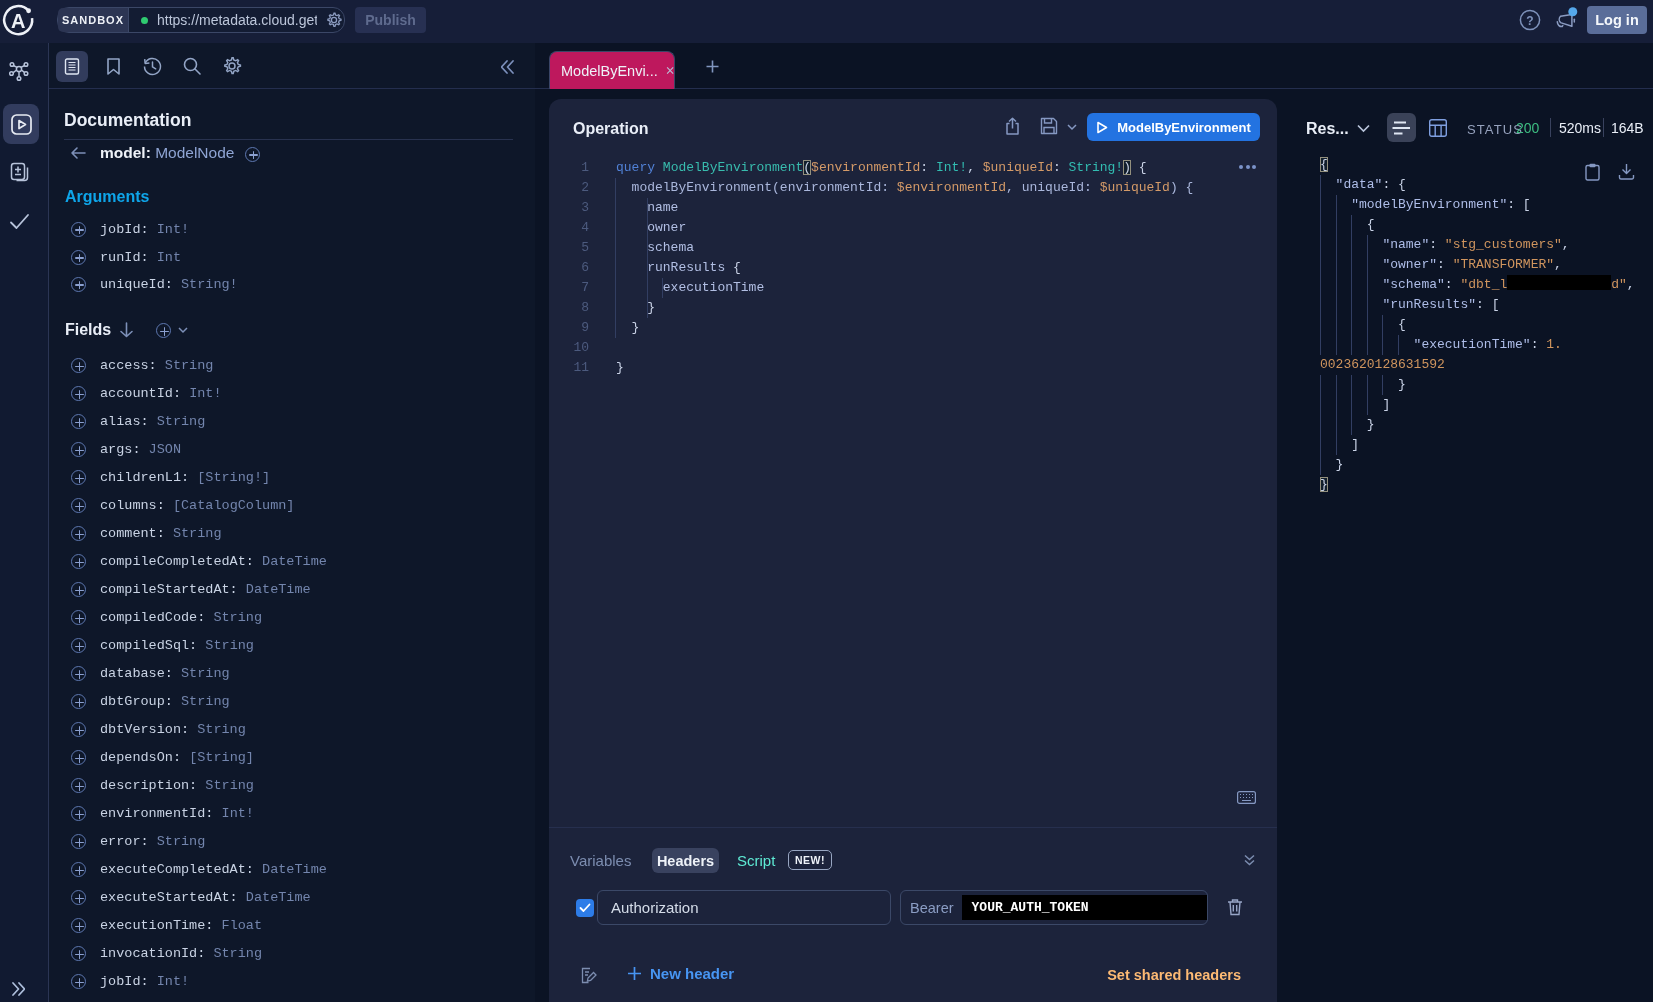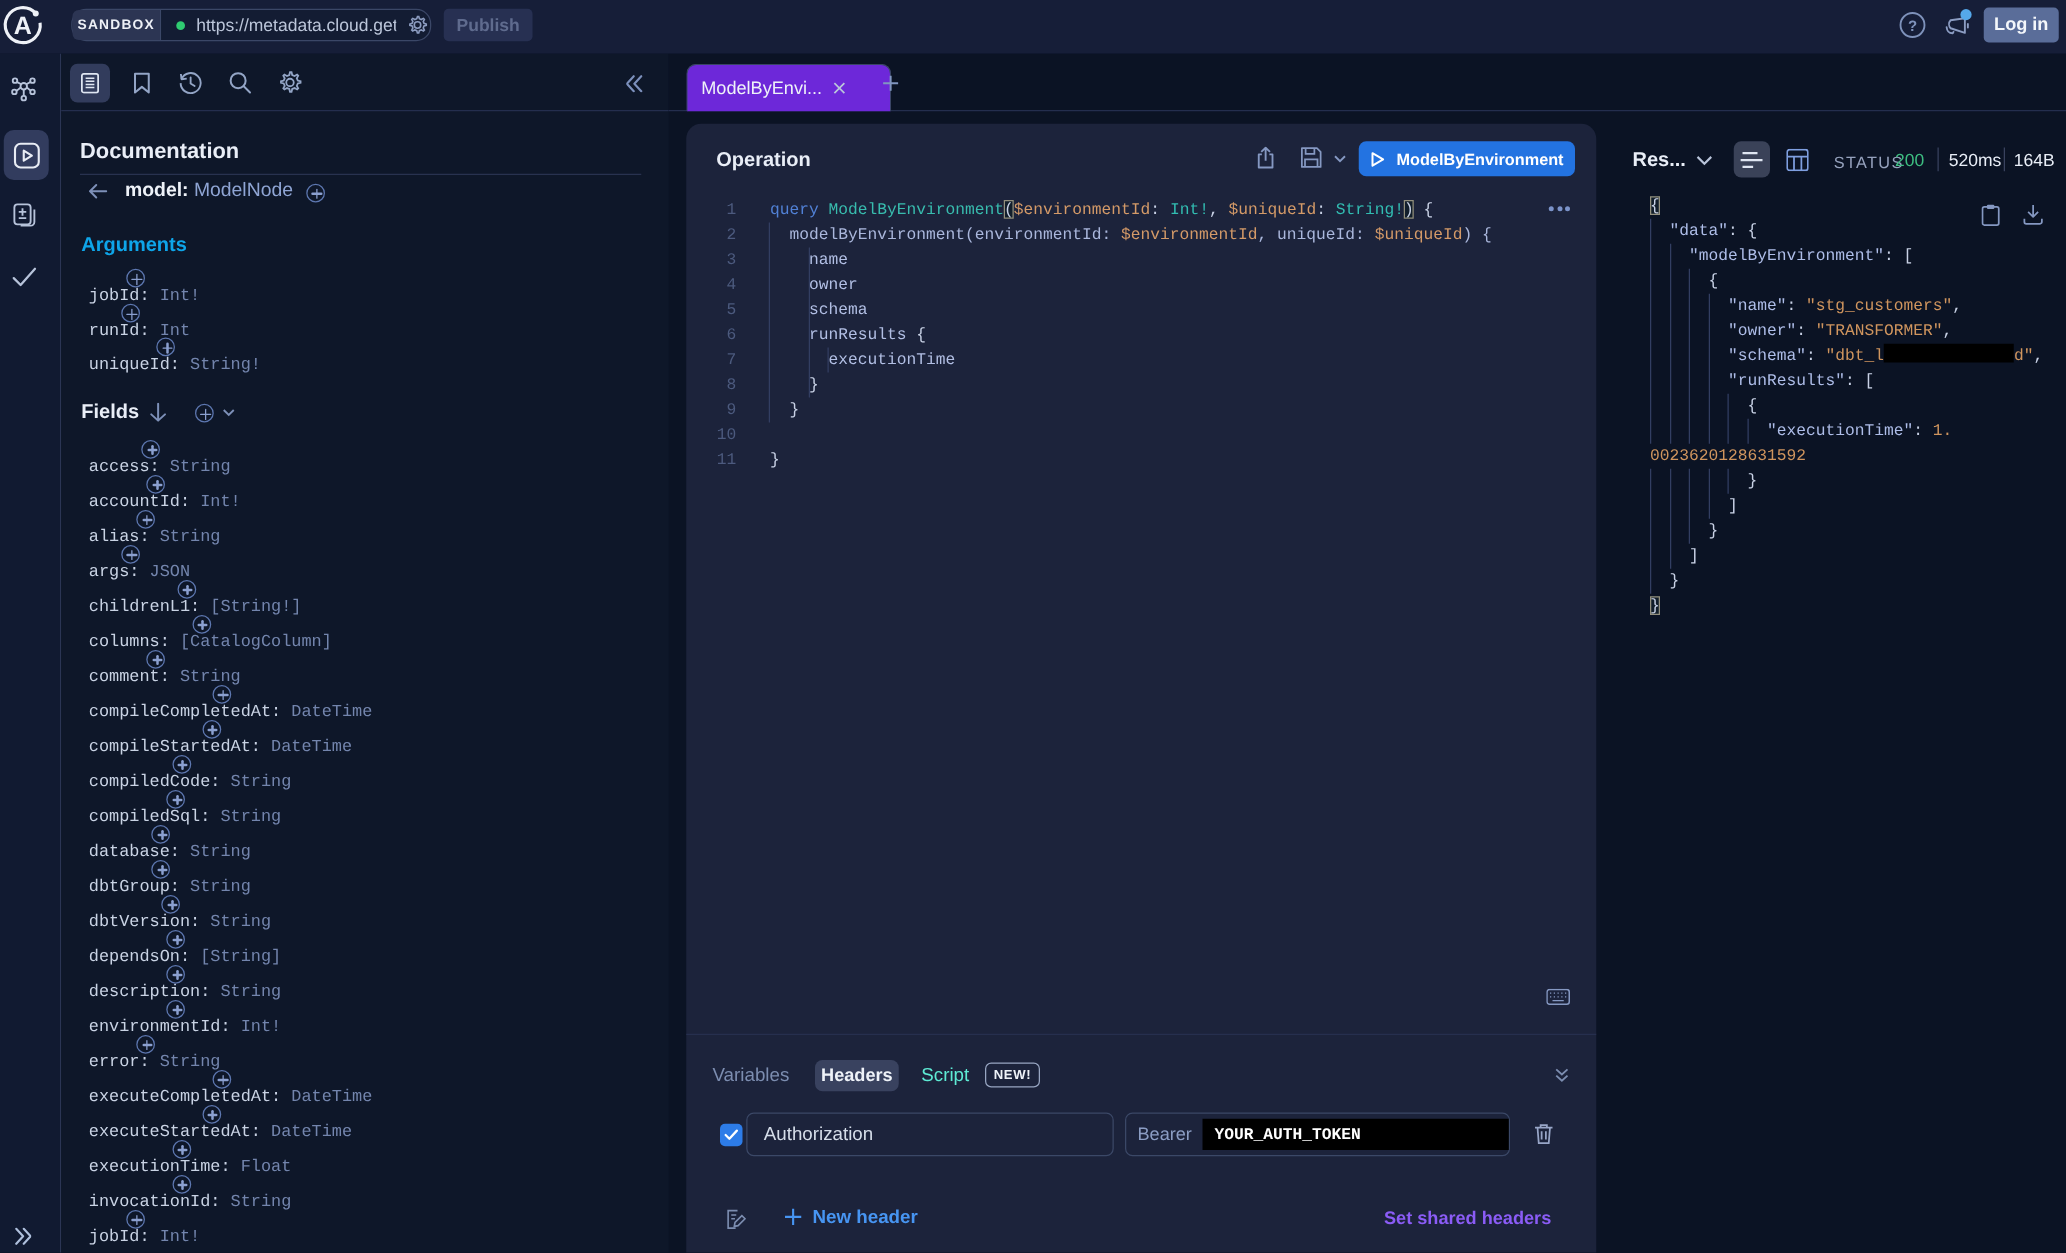--- a/index.html
+++ b/index.html
@@ -8,21 +8,21 @@
 #topbar { position:absolute; left:0; top:0; width:1653px; height:43px; background:#161e38; border-bottom:1px solid #0b1220; box-sizing:content-box; }
 #rail { position:absolute; left:0; top:43px; width:49px; height:959px; background:#111a31; border-right:1px solid #2b3554; }
 #leftpanel { position:absolute; left:49px; top:43px; width:486px; height:959px; background:#0e1729; }
 #lp-toolbar { position:absolute; left:0; top:0; width:486px; height:46px; border-bottom:1px solid #242e4e; }
 #tabbar { position:absolute; left:535px; top:43px; width:1118px; height:46px; background:#0b1324; border-bottom:1px solid #242e4e; }
 #card { position:absolute; left:549px; top:99px; width:728px; height:903px; background:#1c233b; border-radius:12px 12px 0 0; }
 .plus { display:inline-block; width:15px; height:15px; border:1px solid #5d77b0; border-radius:50%; position:relative; flex:none; }
 .plus::before { content:""; position:absolute; left:3.4px; top:6.7px; width:8.2px; height:1.7px; background:#8ba0d0; border-radius:1px; }
 .plus::after { content:""; position:absolute; left:6.65px; top:3.4px; width:1.7px; height:8.2px; background:#8ba0d0; border-radius:1px; }
 .plus.abs { position:absolute; }
-.frow { position:absolute; left:22px; height:28px; display:flex; align-items:center; font-family:"Liberation Mono",monospace; font-size:13.5px; color:#c9d3e4;flex-direction:column; }
+.frow { position:absolute; left:22px; height:28px; display:flex; align-items:center; font-family:"Liberation Mono",monospace; font-size:13.5px; color:#c9d3e4; }
 .frow .plus { margin-right:14px; }
 .ft { color:#7385ad; }
 .codeline { position:absolute; height:20px; line-height:20px; font-family:"Liberation Mono",monospace; font-size:13px; white-space:pre; }
 .gut { position:absolute; width:40px; text-align:right; height:20px; line-height:20px; font-family:"Liberation Mono",monospace; font-size:13px; color:#4c5a7e; }
 .guide { position:absolute; width:1px; background:#323e62; }
 .rguide { position:absolute; width:1px; background:#323e62; }
 .kq { color:#5181d6; }
 .opname { color:#38bcae; }
 .vdef { color:#d49a68; }
 .vuse { color:#d49a68; }
@@ -236,21 +236,21 @@
   <div class="frow" style="top:896.5px">
       <span class="plus"></span>
       <span>invocationId: <span class="ft">String</span></span>
     </div>
   <div class="frow" style="top:924.5px">
       <span class="plus"></span>
       <span>jobId: <span class="ft">Int!</span></span>
     </div>
 </div>
 <div id="tabbar">
-  <div class="abs" style="left:14px;top:8px;width:164px;height:38px;background:#6d28d9;border:1px solid #3a4566;border-bottom:none;border-radius:8px 8px 0 0;display:flex;align-items:center">
+  <div class="abs" style="left:14px;top:8px;width:126px;height:38px;background:#be185d;border:1px solid #3a4566;border-bottom:none;border-radius:8px 8px 0 0;display:flex;align-items:center">
     <span style="margin-left:11px;font-size:14.5px;color:#eef2f8">ModelByEnvi...</span>
     <svg style="margin-left:8px" width="11" height="11" viewBox="0 0 11 11" fill="none" stroke="#b9c4da" stroke-width="1.4">
         <path d="M1.5 1.5 l8 8 M9.5 1.5 l-8 8"></path>
       </svg>
   </div>
   <svg class="abs" style="left:170px;top:16px" width="15" height="15" viewBox="0 0 15 15" fill="none" stroke="#8196c0" stroke-width="1.6">
       <path d="M7.5 1.5 v12 M1.5 7.5 h12"></path>
     </svg>
 </div>
 <div id="card">
@@ -325,21 +325,21 @@
     <path d="M10 1.5 H2.5 v14 h6"></path>
     <path d="M5 5 h4 M5 8 h3"></path>
     <path d="M10.5 13.5 l5.5-5.5 -2.5-2.5 -5.5 5.5 -0.6 3.1 z"></path>
   </svg>
   <div class="abs" style="left:78px;top:866px;display:flex;align-items:center;color:#4795f2">
     <svg width="15" height="15" viewBox="0 0 15 15" fill="none" stroke="#4795f2" stroke-width="1.7">
         <path d="M7.5 1 v13 M1 7.5 h13"></path>
       </svg>
     <span style="margin-left:8px;font-size:15px;font-weight:bold">New header</span>
   </div>
-  <div class="abs" style="right:36px;top:868px;white-space:nowrap;font-size:14.5px;font-weight:bold;color:#8b5cf6">Set shared headers</div>
+  <div class="abs" style="right:36px;top:868px;white-space:nowrap;font-size:14.5px;font-weight:bold;color:#fdba74">Set shared headers</div>
 </div>
 <div id="response">
   <div class="abs" style="left:1306px;top:120px;font-size:16px;font-weight:bold;color:#e9eef7">Res...</div>
   <svg class="abs" style="left:1357px;top:124px" width="13" height="9" viewBox="0 0 13 9" fill="none" stroke="#b9c4da" stroke-width="1.7">
       <path d="M1 1.5 l5.5 5.5 5.5-5.5"></path>
     </svg>
   <div class="abs" style="left:1387px;top:113px;width:29px;height:29px;background:#3a4258;border-radius:6px"></div>
   <svg class="abs" style="left:1392px;top:121px" width="19" height="14" viewBox="0 0 19 14" fill="none" stroke="#dfe6f2" stroke-width="1.8">
     <path d="M2 1.5 h12 M0.5 7 h17.5 M2 12.5 h8.5"></path>
   </svg>

